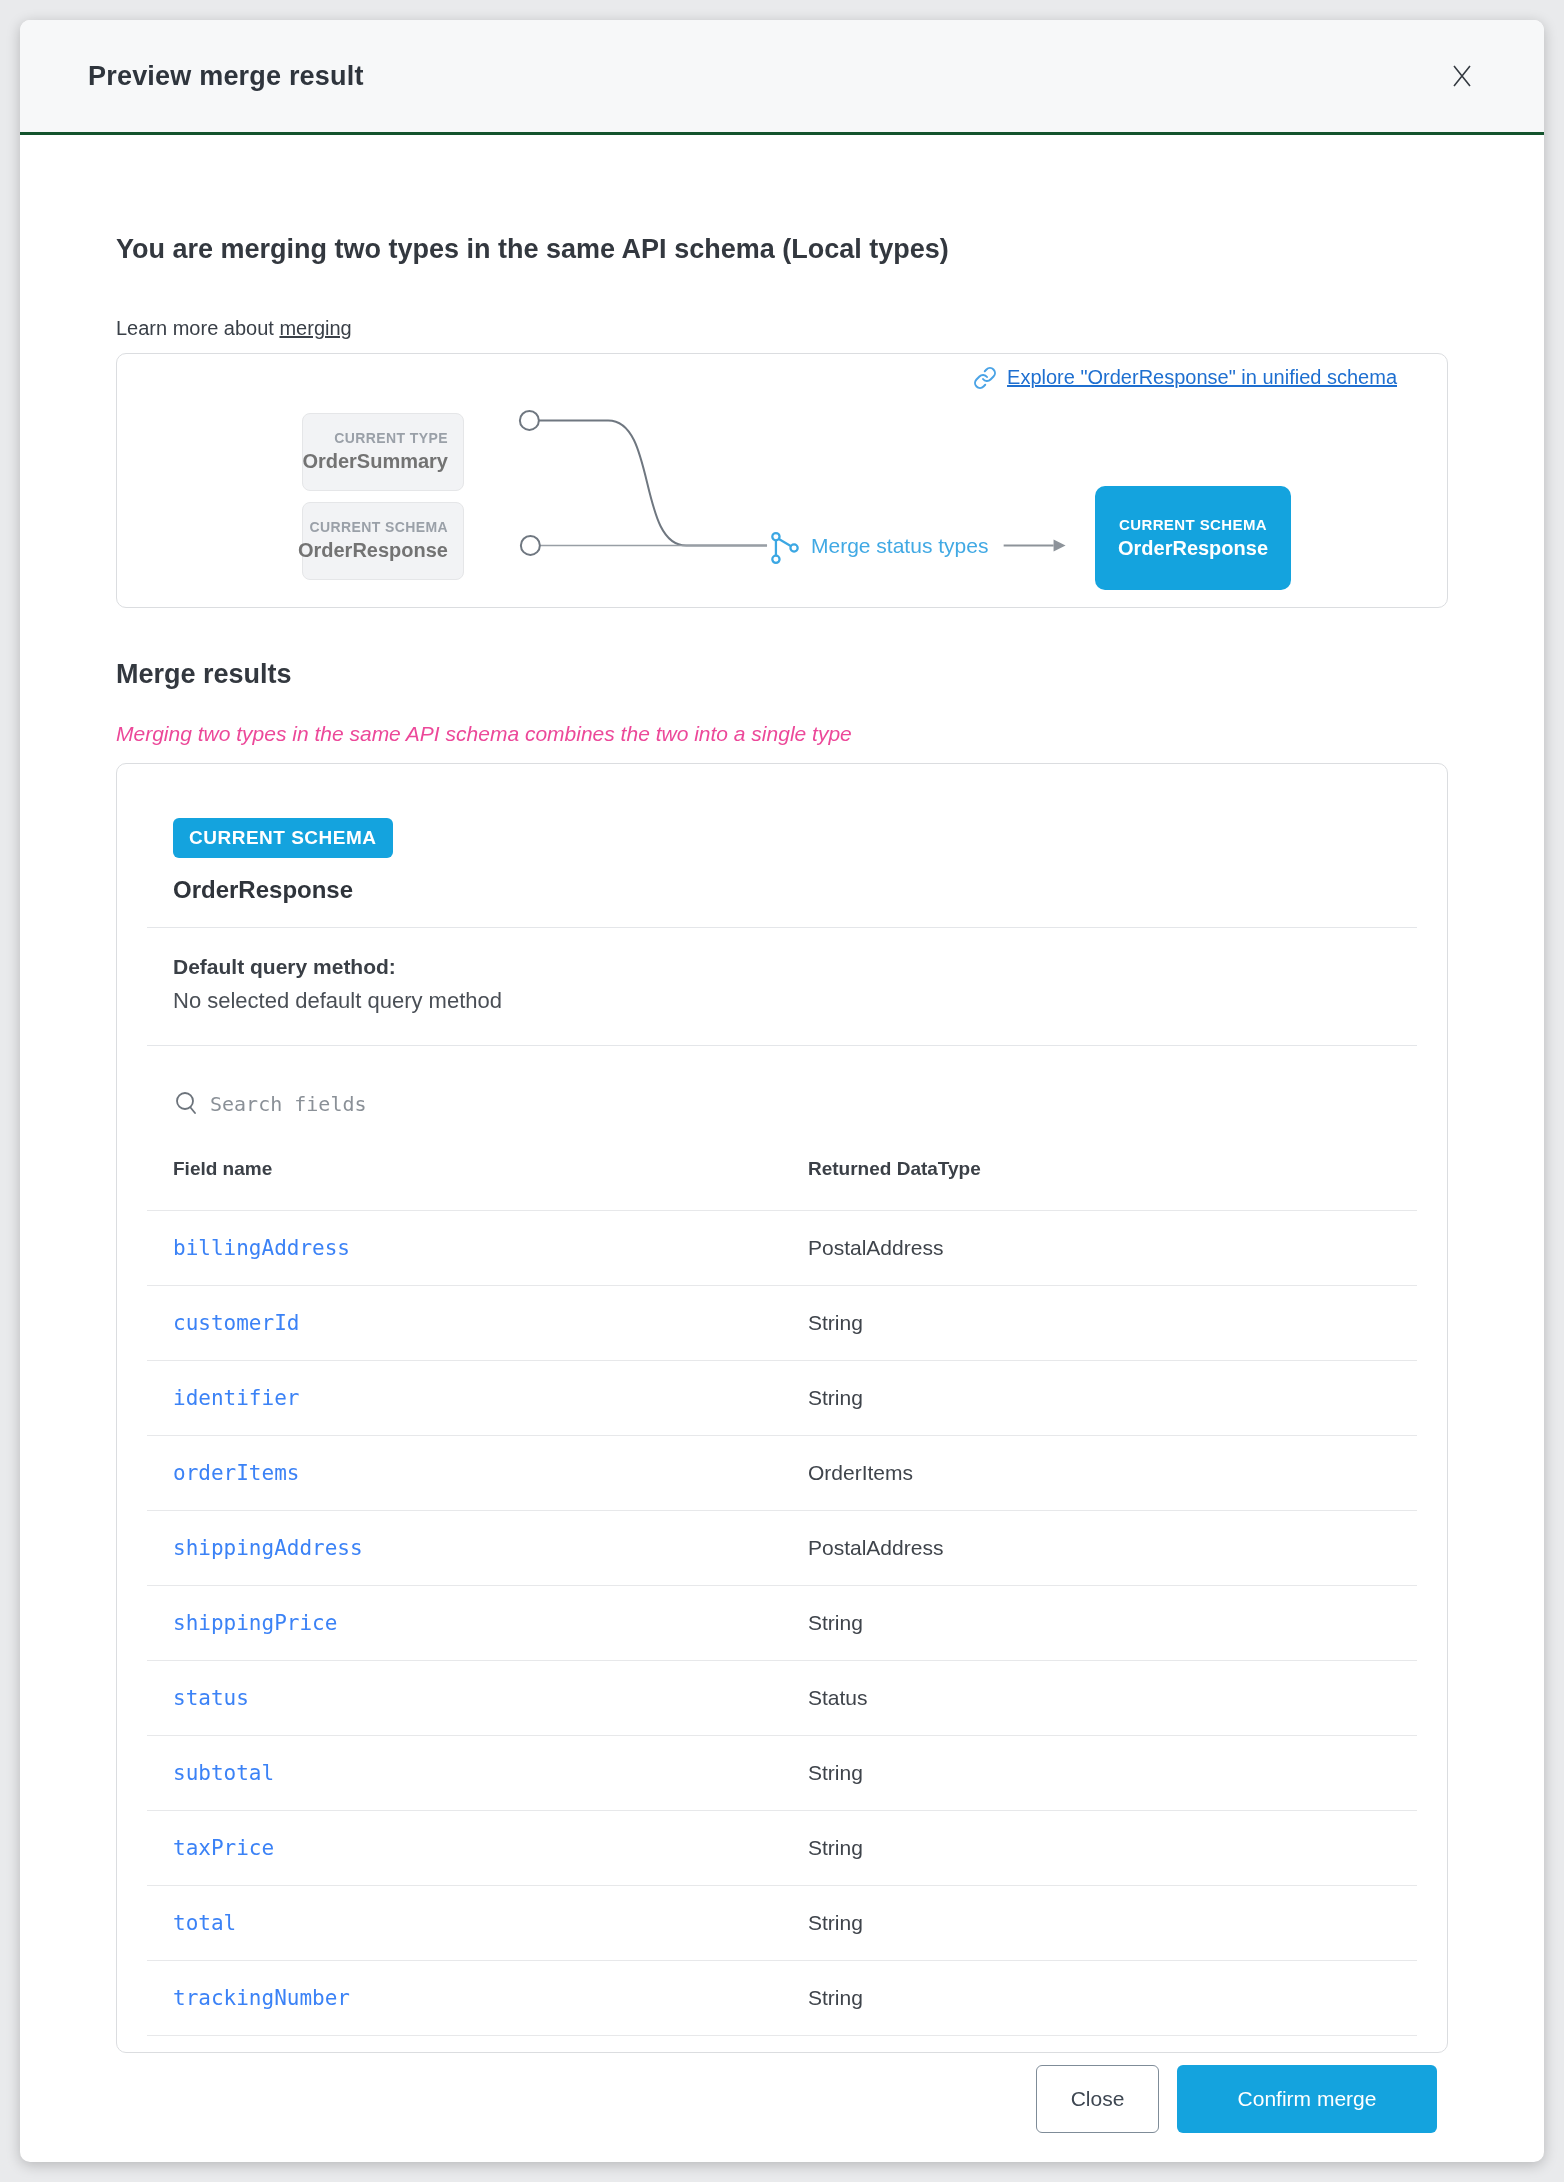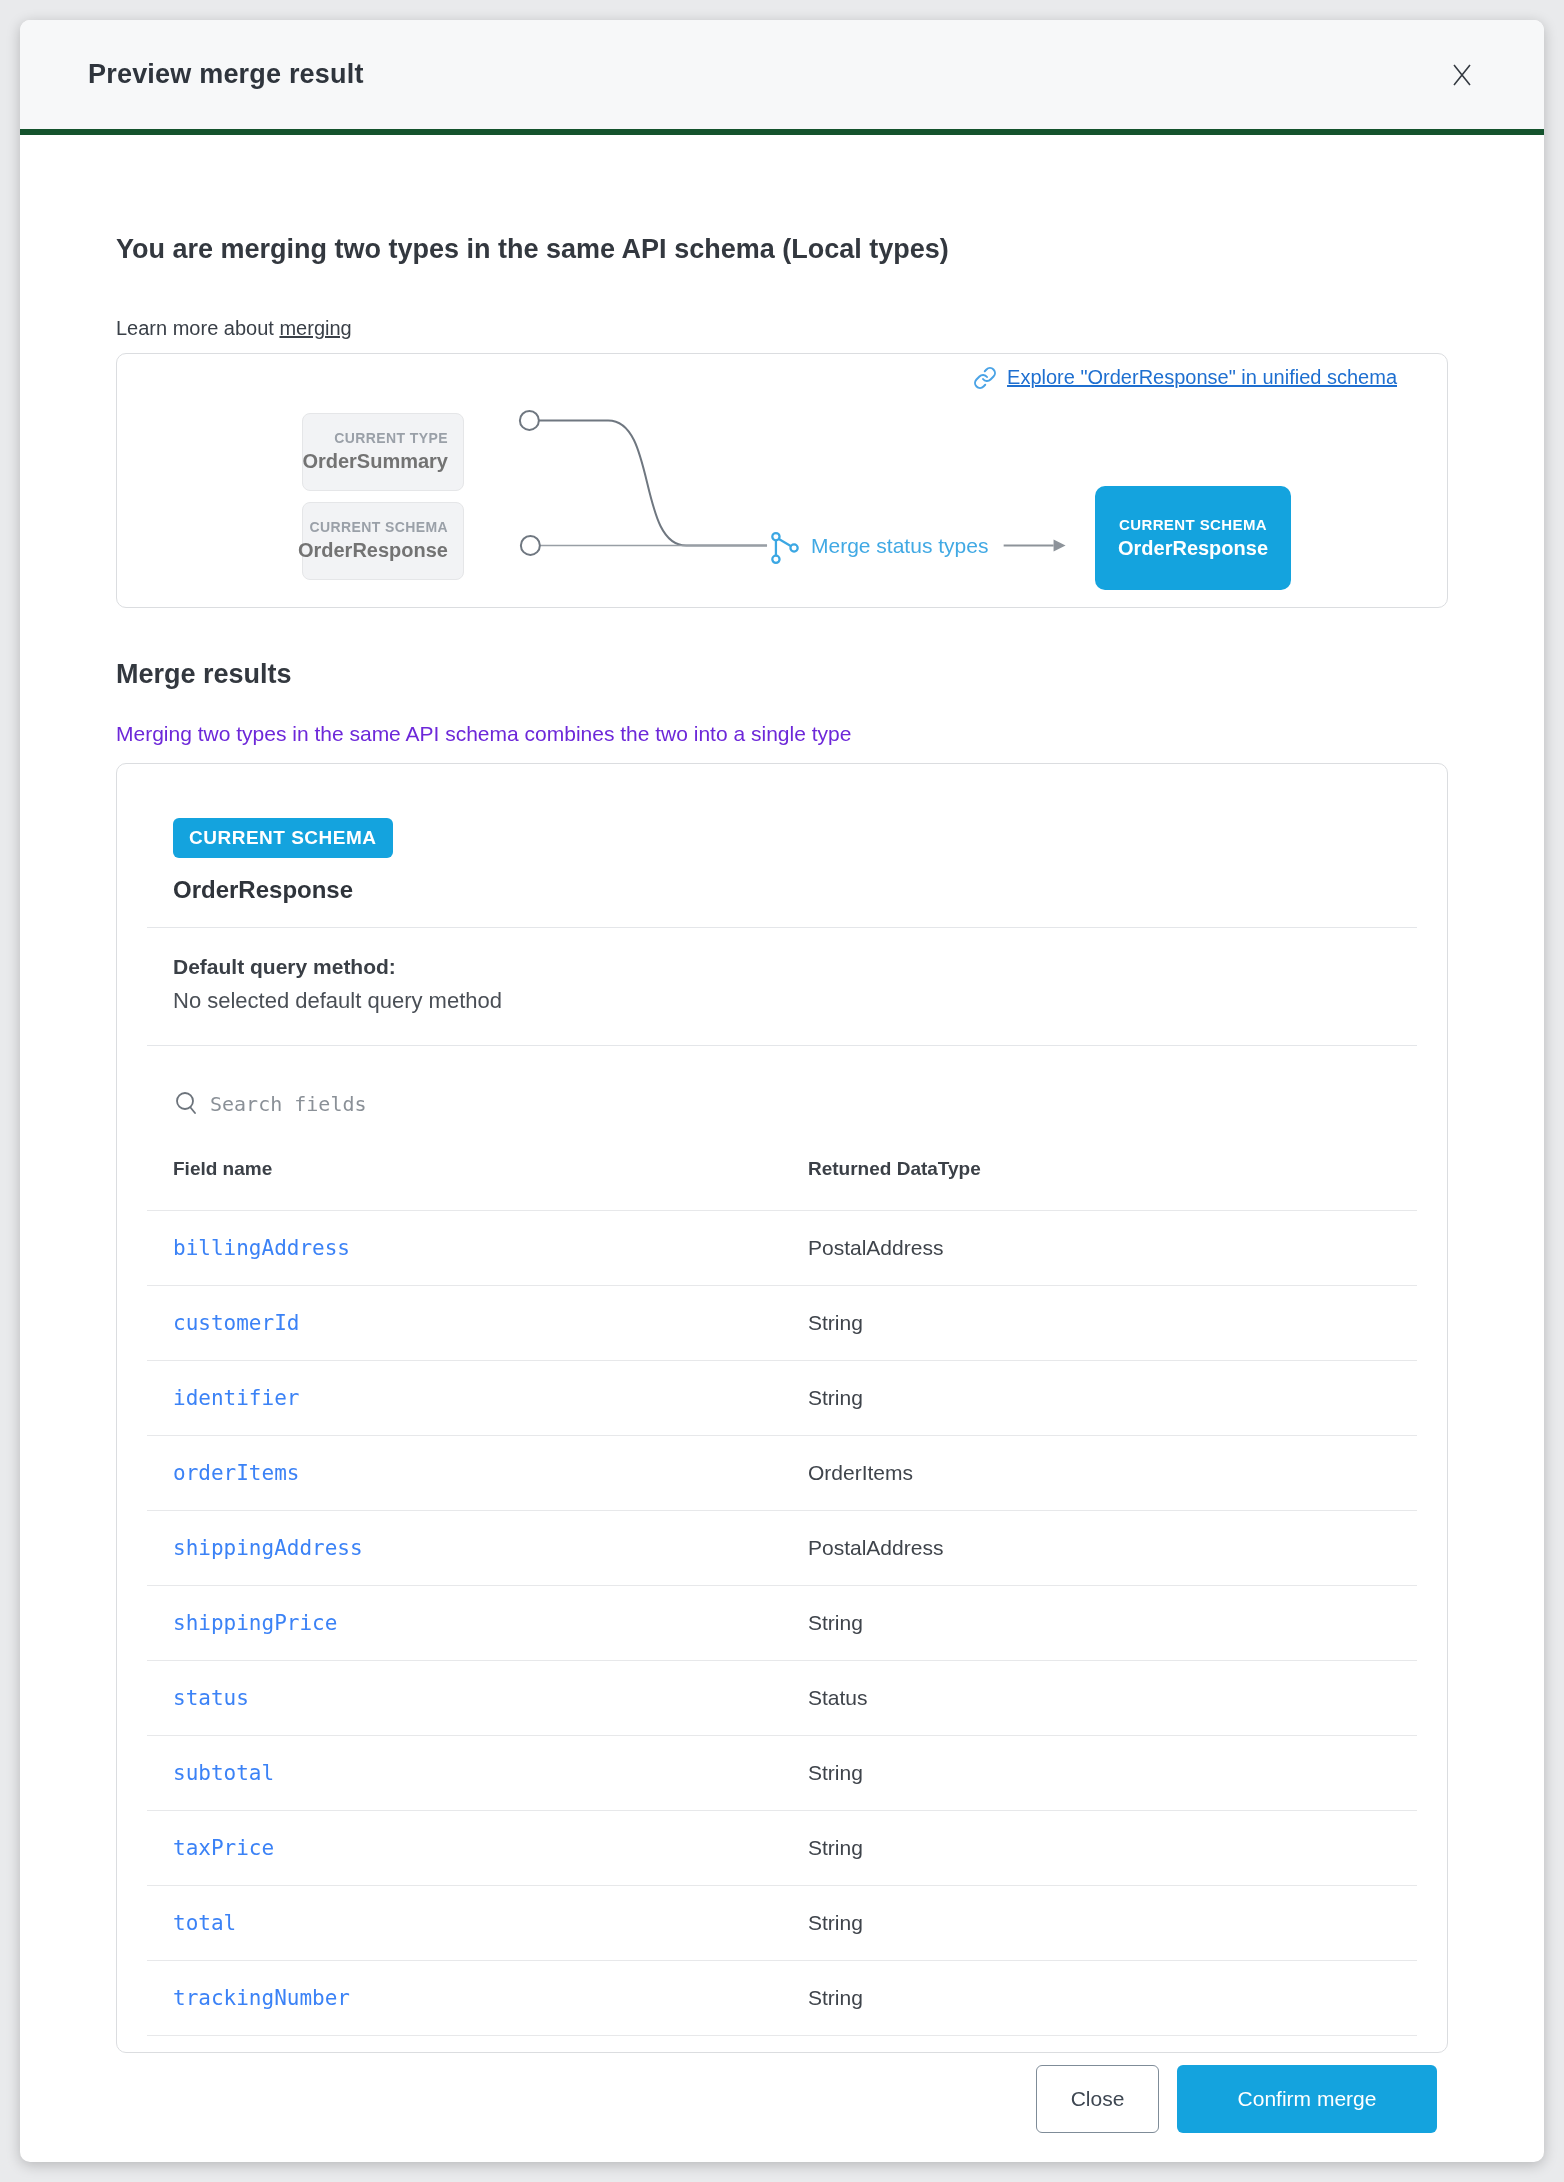--- a/index.html
+++ b/index.html
@@ -14,21 +14,21 @@
     font-family:"Liberation Sans","DejaVu Sans",sans-serif;
     color:#33383f;
   }
   .modal{
     position:absolute;left:20px;top:20px;width:1524px;height:2142px;
     background:#fff;border-radius:10px;overflow:hidden;
     box-shadow:0 3px 14px rgba(0,0,0,.22);
   }
   
   .modal-header{
-    height:115px;background:#f7f8f9;border-bottom:6px solid #14532d;
+    height:115px;background:#f7f8f9;border-bottom:3px solid #14532d;
     display:flex;align-items:center;justify-content:space-between;
     padding:0 62px 0 68px;
   }
   .modal-title{font-size:27px;font-weight:bold;color:#2f353d;letter-spacing:.2px;}
   .close-btn{background:none;border:none;cursor:pointer;padding:4px;line-height:0;}
   
   .modal-body{padding:0 96px;}
   .section-heading{font-size:27px;font-weight:bold;color:#33383f;line-height:1.25;}
   #intro-heading{margin-top:98px;}
   .learn-more{margin-top:48px;font-size:20px;color:#3a4048;line-height:1.3;}
@@ -64,21 +64,21 @@
   .merge-icon{position:absolute;left:652px;top:177px;line-height:0;}
   .result-card{
     position:absolute;left:978px;top:132px;width:196px;height:104px;
     background:var(--accent);border-radius:10px;color:#fff;
     display:flex;flex-direction:column;justify-content:center;align-items:center;gap:4px;
   }
   .result-card .card-label{font-size:15px;font-weight:bold;letter-spacing:.4px;}
   .result-card .card-name{font-size:20px;font-weight:bold;}
   
   #results-heading{margin-top:50px;}
-  .results-desc{margin-top:28px;font-size:21px;color:#6d28d9;line-height:1.3;}
+  .results-desc{margin-top:28px;font-size:21px;color:#ec4899;line-height:1.3;font-style:italic;}
   .results-panel{
     margin-top:16px;border:1px solid #dbdde0;border-radius:10px;background:#fff;
     padding-bottom:16px;
   }
   .schema-badge{
     display:inline-block;margin:54px 0 0 56px;
     background:var(--accent);color:#fff;font-size:19px;font-weight:bold;
     letter-spacing:.5px;padding:9px 16px;border-radius:6px;
   }
   .schema-name{margin:17px 56px 0;font-size:24px;font-weight:bold;color:#2f343b;line-height:1.25;}

